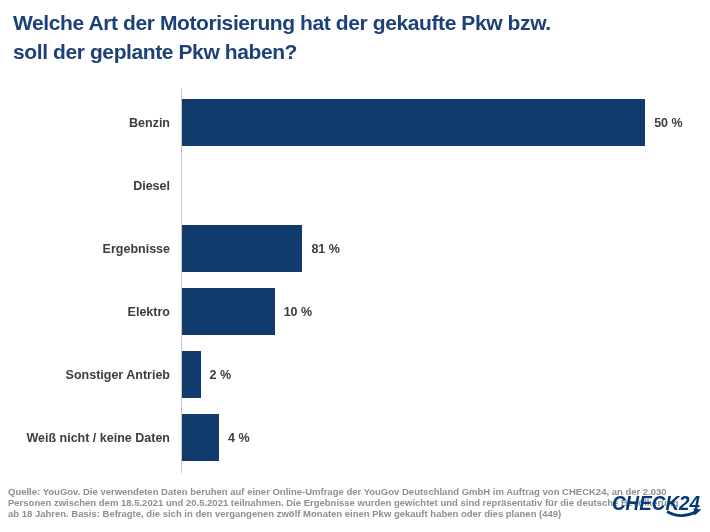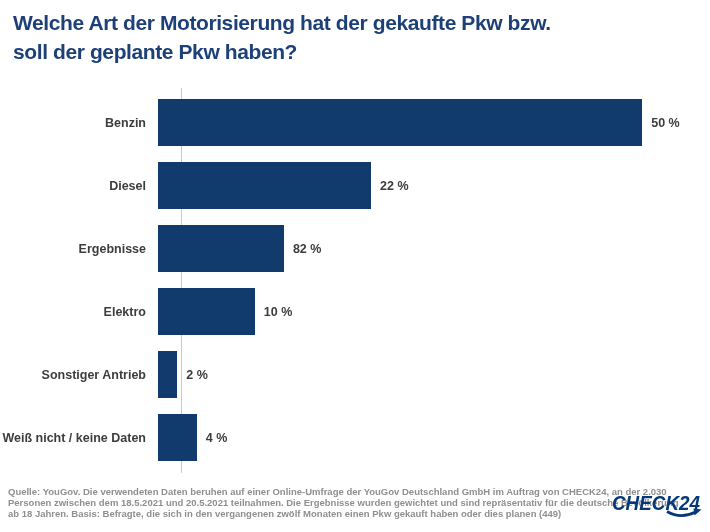--- a/index.html
+++ b/index.html
@@ -19,21 +19,21 @@
     position:absolute;left:13px;top:8px;width:690px;
     font-size:21px;line-height:29px;font-weight:bold;
     letter-spacing:-0.4px;color:var(--title-color);
   }
 
   .chart{position:absolute;left:0;top:88px;width:710px;height:385px;}
   .axis-line{position:absolute;left:181px;top:0;width:1px;height:385px;background:var(--axis-color);}
   .rows{position:absolute;left:0;top:11px;width:710px;}
   .row{display:flex;align-items:flex-start;height:63px;}
   .cat-label{
-    width:158px;height:47px;display:flex;align-items:center;justify-content:flex-end;
+    width:182px;height:47px;display:flex;align-items:center;justify-content:flex-end;
     padding-right:12px;font-size:12.5px;font-weight:bold;color:var(--label-color);
     white-space:nowrap;
     padding-left:32px;
   }
   .bar-wrap{flex:1;height:47px;display:flex;align-items:center;}
   .bar{height:47px;background:var(--bar-color);}
   .val-label{
     display:flex;align-items:center;margin-left:9px;
     font-size:12.5px;font-weight:bold;color:var(--label-color);white-space:nowrap;
   }
@@ -57,31 +57,27 @@
     <div class="row">
       <div class="cat-label">Benzin</div>
       <div class="bar-wrap">
         <div class="bar" style="width: 87.7193%;"></div>
         <div class="val-label">50 %</div>
       </div>
     </div>
 
     <div class="row">
       <div class="cat-label">Diesel</div>
-      <div class="bar-wrap">
-        <div class="bar" style="width: 38.5965%;"></div>
-        <div class="val-label">22 %</div>
-      </div>
     </div>
 
     <div class="row">
       <div class="cat-label">Ergebnisse</div>
       <div class="bar-wrap">
         <div class="bar" style="width: 22.807%;"></div>
-        <div class="val-label">82 %</div>
+        <div class="val-label">81 %</div>
       </div>
     </div>
 
     <div class="row">
       <div class="cat-label">Elektro</div>
       <div class="bar-wrap">
         <div class="bar" style="width: 17.5439%;"></div>
         <div class="val-label">10 %</div>
       </div>
     </div>

